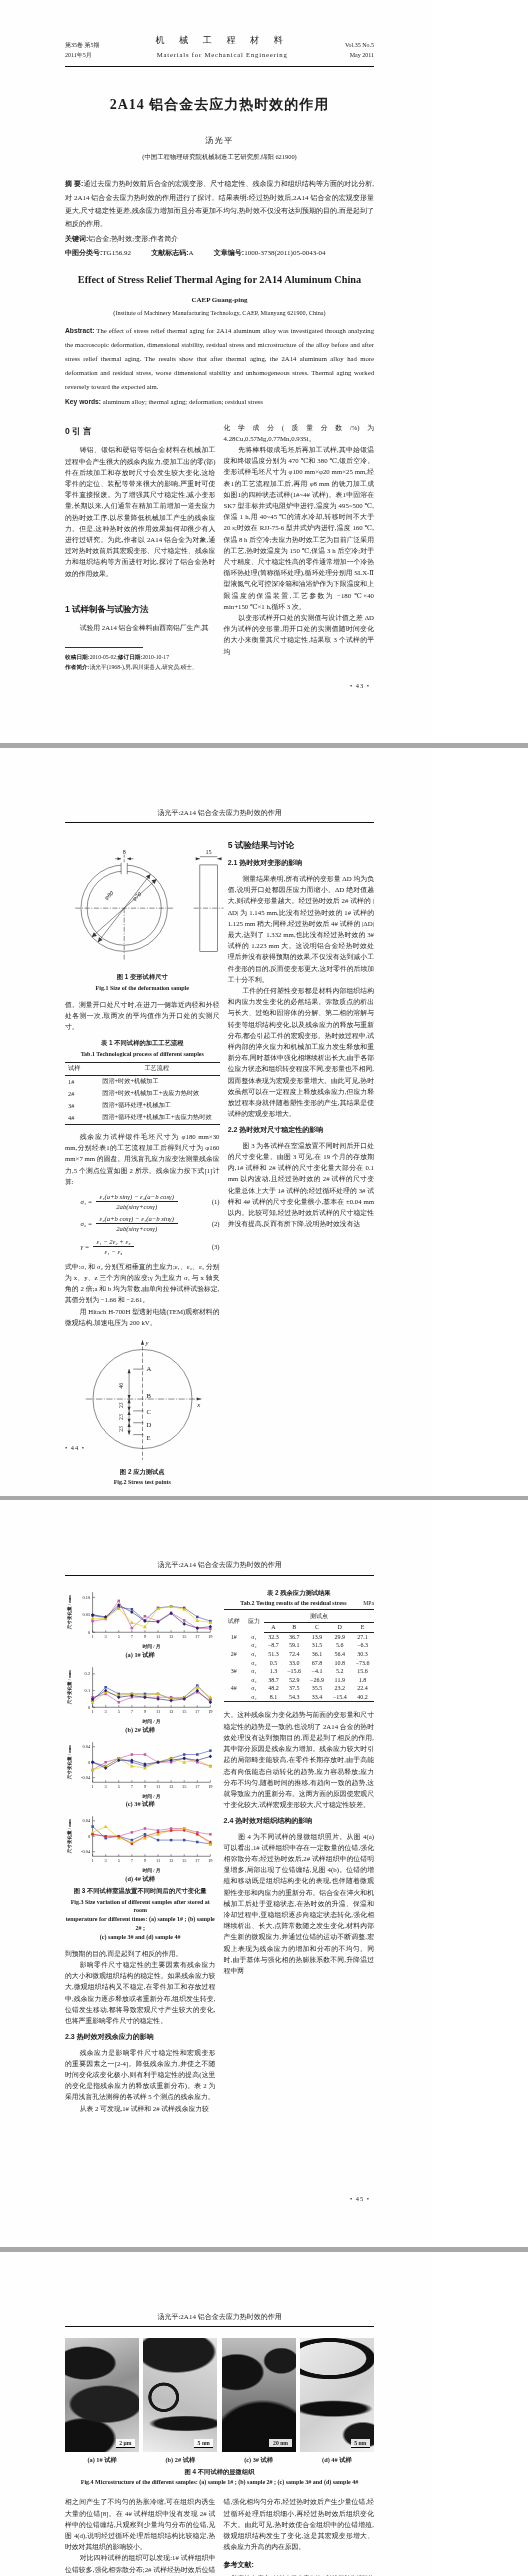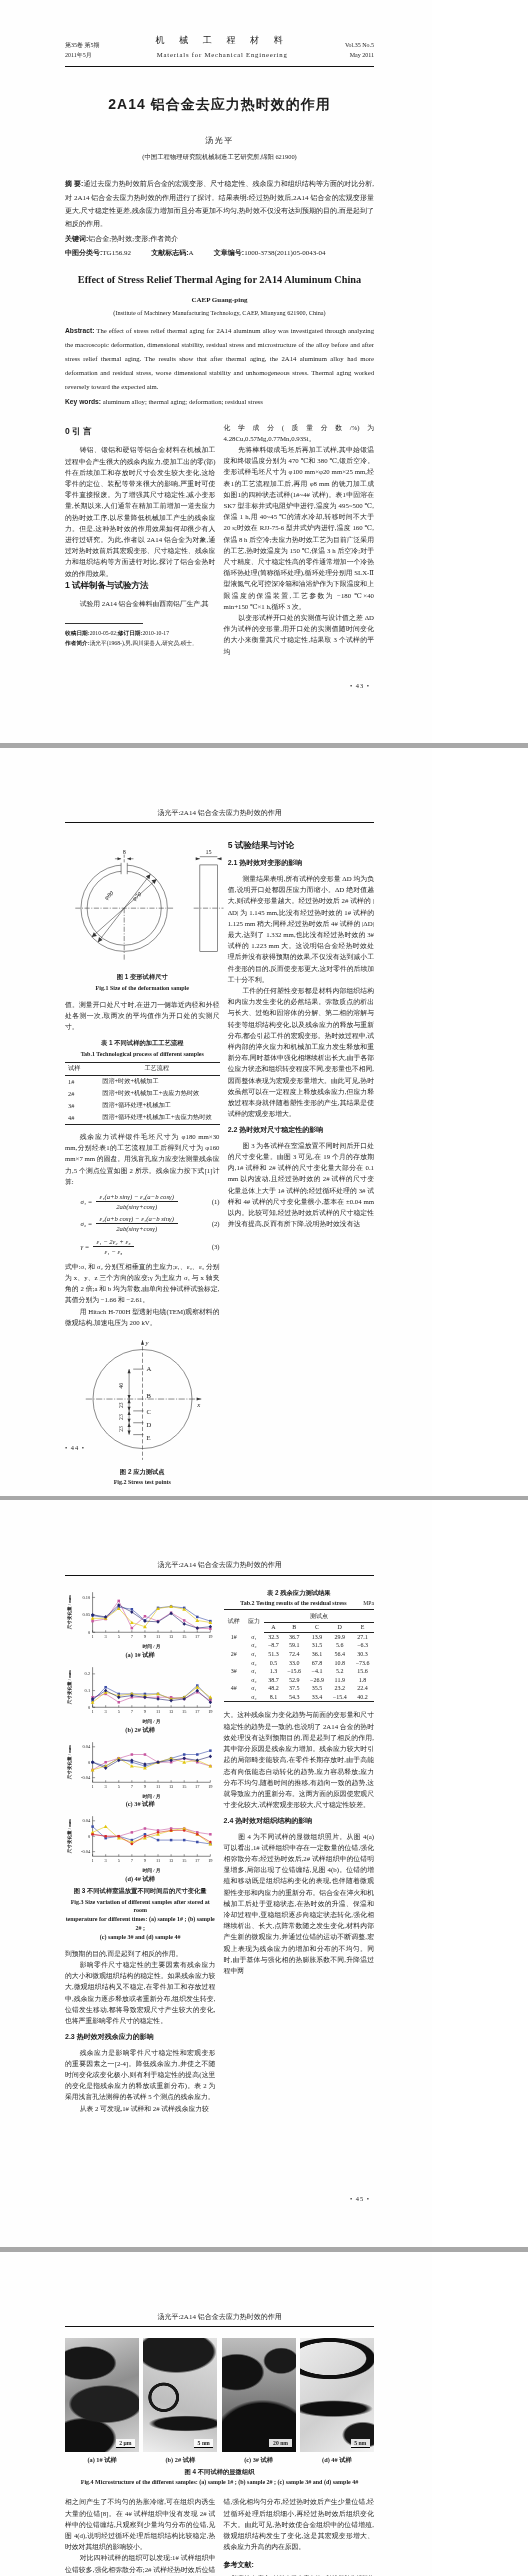--- a/index.html
+++ b/index.html
@@ -14,21 +14,21 @@
   .sep { height:4.6px; background:#a8a8a8; }
   .inner { margin:0 58px 0 65px; }
   
   .jhead { display:flex; justify-content:space-between; align-items:flex-end; padding-top:32px; font-size:6px; line-height:1.8; }
   .jl { text-align:left; } .jr { text-align:right; }
   .jc { text-align:center; }
   .jc .cn { font-size:9px; letter-spacing:6.2px; }
   .jc .en { font-size:6.7px; letter-spacing:0.8px; margin-top:1px; }
   .jrule { border-bottom:1.1px solid #111; margin-top:5.2px; }
   
-  .t { margin-top:29px; text-align:center; font-size:14px; font-weight:bold; font-family:Liberation Sans, sans-serif; letter-spacing:1px; }
+  .t { margin-top:29px; text-align:center; font-size:14px; font-weight:bold; font-family:Liberation Serif, serif; letter-spacing:1px; }
   .auth { margin-top:20.6px; text-align:center; font-size:8px; letter-spacing:1.5px; }
   .affil { margin-top:6.7px; text-align:center; font-size:6.4px; }
   .abs { margin-top:15.5px; font-size:7px; line-height:13.4px; text-align:justify; }
   .lab { font-family:"Liberation Sans","DejaVu Sans",sans-serif; font-weight:bold; }
   .meta { font-size:7px; line-height:13.4px; }
   .meta .gap { display:inline-block; width:18.5px; }
   .ent { margin-top:13.4px; text-align:center; font-size:10.3px; font-weight:bold; }
   .ena { margin-top:11.3px; text-align:center; font-size:7px; font-weight:bold; }
   .enaf { margin-top:4.6px; text-align:center; font-size:6.2px; }
   .eabs { margin-top:8.2px; font-size:6.7px; line-height:14px; text-align:justify; }
@@ -122,21 +122,21 @@
     <div class="ent">Effect of Stress Relief Thermal Aging for 2A14 Aluminum China</div>
     <div class="ena">CAEP Guang-ping</div>
     <div class="enaf">(Institute of Machinery Manufacturing Technology, CAEP, Mianyang 621900, China)</div>
     <div class="eabs"><span class="lab">Abstract:</span> <span>The effect of stress relief thermal aging for 2A14 aluminum alloy was investigated through analyzing the macroscopic deformation, dimensional stability, residual stress and microstructure of the alloy before and after stress relief thermal aging. The results show that after thermal aging, the 2A14 aluminum alloy had more deformation and residual stress, worse dimensional stability and unhomogeneous stress. Thermal aging worked reversely toward the expected aim.</span></div>
     <div class="eabs" style="margin-top:1px"><span class="lab">Key words:</span> <span>aluminum alloy; thermal aging; deformation; residual stress</span></div>
 
     <div class="cols">
       <div class="col">
         <div class="sh1">0  引  言</div>
         <p class="p">铸铝、锻铝和硬铝等铝合金材料在机械加工过程中会产生很大的残余内应力,使加工出的零(部)件在后续加工和存放时尺寸会发生较大变化,这给零件的定位、装配等带来很大的影响,严重时可使零件直接报废。为了增强其尺寸稳定性,减小变形量,长期以来,人们通常在精加工前增加一道去应力的热时效工序,以尽量降低机械加工产生的残余应力。但是,这种热时效的作用效果如何却很少有人进行过研究。为此,作者以 2A14 铝合金为对象,通过对热时效前后其宏观变形、尺寸稳定性、残余应力和组织结构等方面进行对比,探讨了铝合金热时效的作用效果。</p>
-        <div class="sh1" style="margin-top:1px">1  试样制备与试验方法</div>
+        <div class="sh1" style="margin-top:25px">1  试样制备与试验方法</div>
         <p class="p">试验用 2A14 铝合金棒料由西南铝厂生产,其</p>
         <div class="fn">
           <div class="fnrule"></div>
           <div><span class="lab">收稿日期:</span><span>2010-05-02;</span><span class="lab">修订日期:</span><span>2010-10-17</span></div>
           <div><span class="lab">作者简介:</span><span>汤光平(1968-),男,四川渠县人,研究员,硕士。</span></div>
         </div>
       </div>
       <div class="col">
         <p class="p cont">化学成分(质量分数/%)为 4.28Cu,0.57Mg,0.77Mn,0.93Si。</p>
         <p class="p">先将棒料锻成毛坯后再加工试样,其中始锻温度和终锻温度分别为 470 ℃和 380 ℃,锻后空冷。变形试样毛坯尺寸为 φ100 mm×φ20 mm×25 mm,经表1的工艺流程加工后,再用 φ8 mm 的铣刀加工成如图1的四种状态试样(1#~4# 试样)。表1中固溶在 SK7 型非标井式电阻炉中进行,温度为 495~500 ℃,保温 1 h,用 40~45 ℃的清水冷却,转移时间不大于 20 s;时效在 RJJ-75-6 型井式炉内进行,温度 160 ℃,保温 8 h 后空冷;去应力热时效工艺为目前广泛采用的工艺,热时效温度为 150 ℃,保温 3 h 后空冷;对于尺寸精度、尺寸稳定性高的零件通常增加一个冷热循环热处理(简称循环处理),循环处理分别用 SLX-Ⅱ 型液氮气化可控深冷箱和油浴炉作为下限温度和上限温度的保温装置,工艺参数为 −180 ℃×40 min+150 ℃×1 h,循环 3 次。</p>

